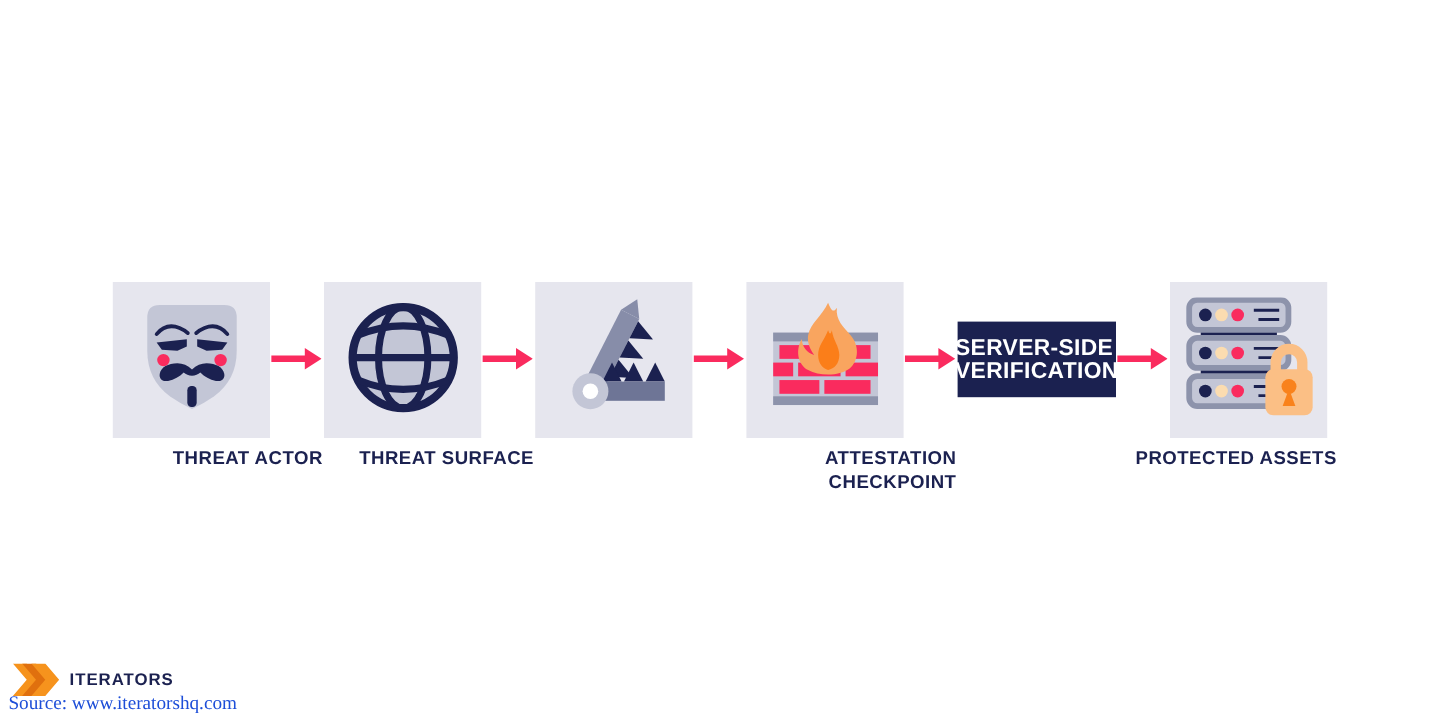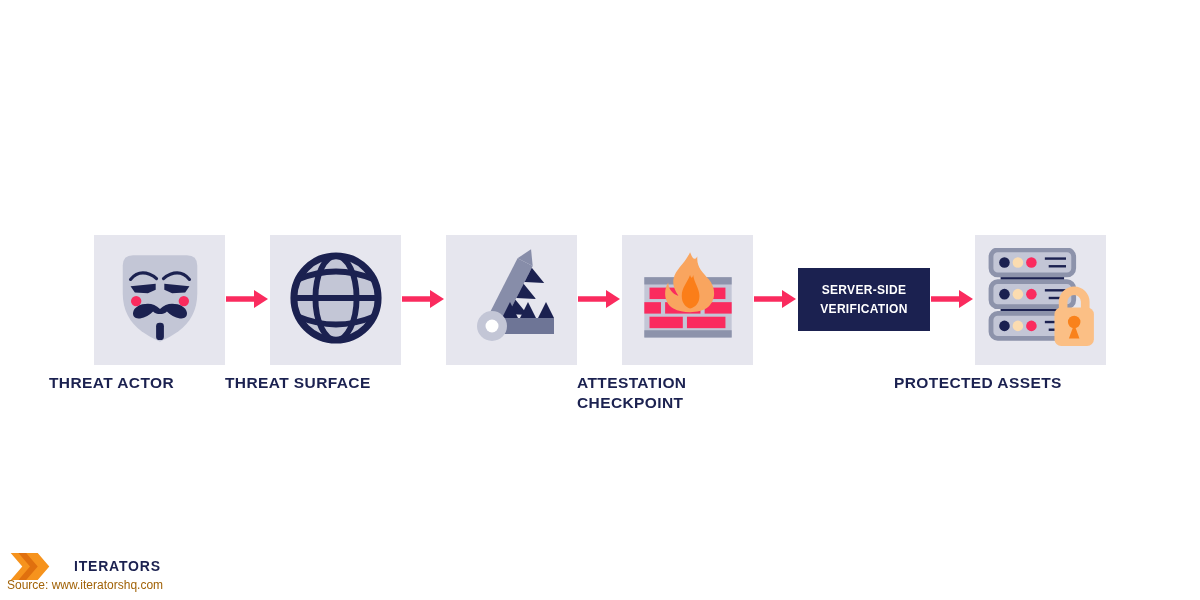--- a/index.html
+++ b/index.html
@@ -5,38 +5,38 @@
   html,body{margin:0;padding:0;background:#ffffff;}
   .canvas{
     position:relative;width:1200px;height:600px;background:#ffffff;overflow:hidden;
     font-family:"Liberation Sans", sans-serif;
   }
   .node{
     position:absolute;top:235px;width:131px;height:130px;background:#e6e6ee;
     display:flex;align-items:center;justify-content:center;
   }
   .node-label{
-    position:absolute;top:373px;width:220px;text-align:left;
+    position:absolute;top:373px;width:220px;text-align:right;
     color:#1b2150;font-size:15.5px;font-weight:bold;letter-spacing:0.4px;
     line-height:19.5px;white-space:pre-line;
   }
   .navy-badge{
     position:absolute;left:798px;top:268px;width:132px;height:63px;background:#1b2150;
-    display:flex;align-items:center;justify-content:center;text-align:center;
-    color:#ffffff;font-size:12px;font-weight:bold;letter-spacing:0.3px;
+    display:flex;align-items:center;justify-content:center;
+    color:#ffffff;font-size:19px;font-weight:bold;letter-spacing:0.3px;
     line-height:19px;white-space:pre-line;
   }
   .arrow{position:absolute;top:288px;width:42px;height:22px;}
   .footer-logo{position:absolute;left:10px;top:553px;width:40px;height:27px;}
   .footer-brand{
-    position:absolute;left:74px;top:558px;color:#1b2150;font-size:14px;
+    position:absolute;left:58px;top:558px;color:#1b2150;font-size:14px;
     font-weight:bold;letter-spacing:0.8px;
   }
   .footer-source{
-    position:absolute;left:7px;top:578px;color:#a16207;font-size:12px;
+    position:absolute;left:7px;top:578px;color:#1d4ed8;font-size:16px;font-family:Liberation Serif, serif;
   }
 </style>
 </head>
 <body>
 
 <div class="canvas">
 
   <div class="node" style="left:94px">
     <span>
       <svg width="78" height="91" viewBox="0 0 90 104">

